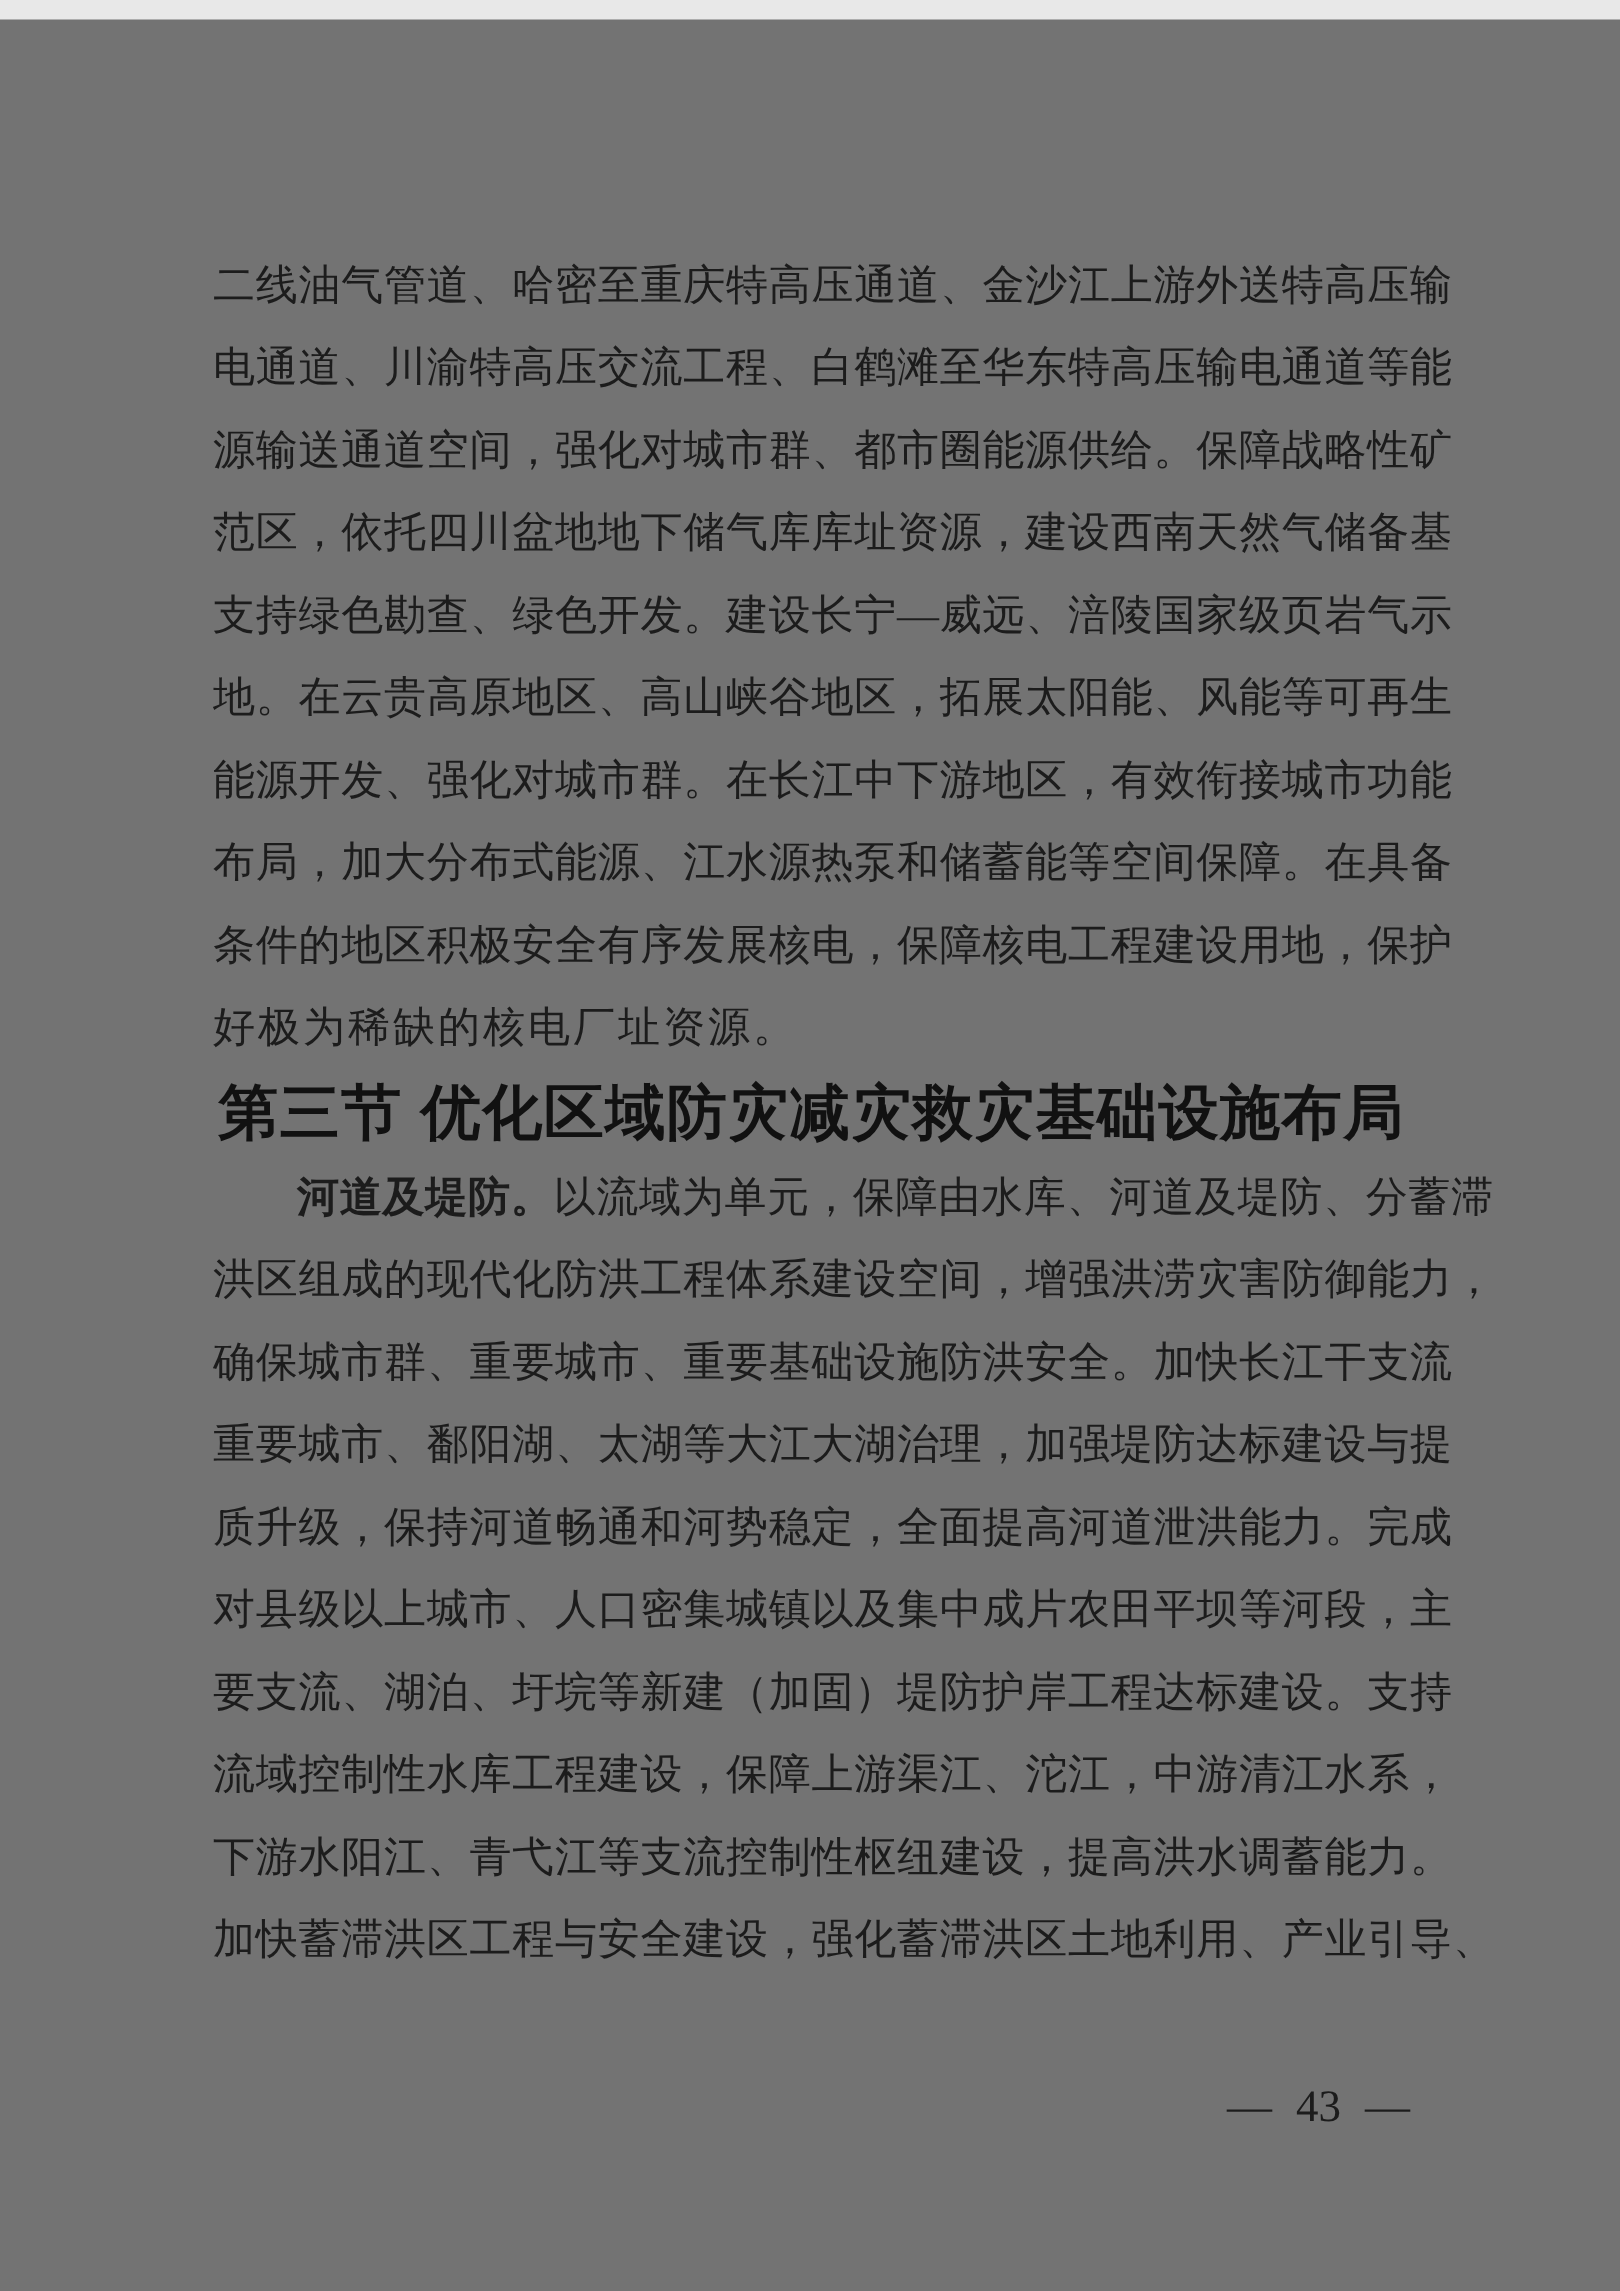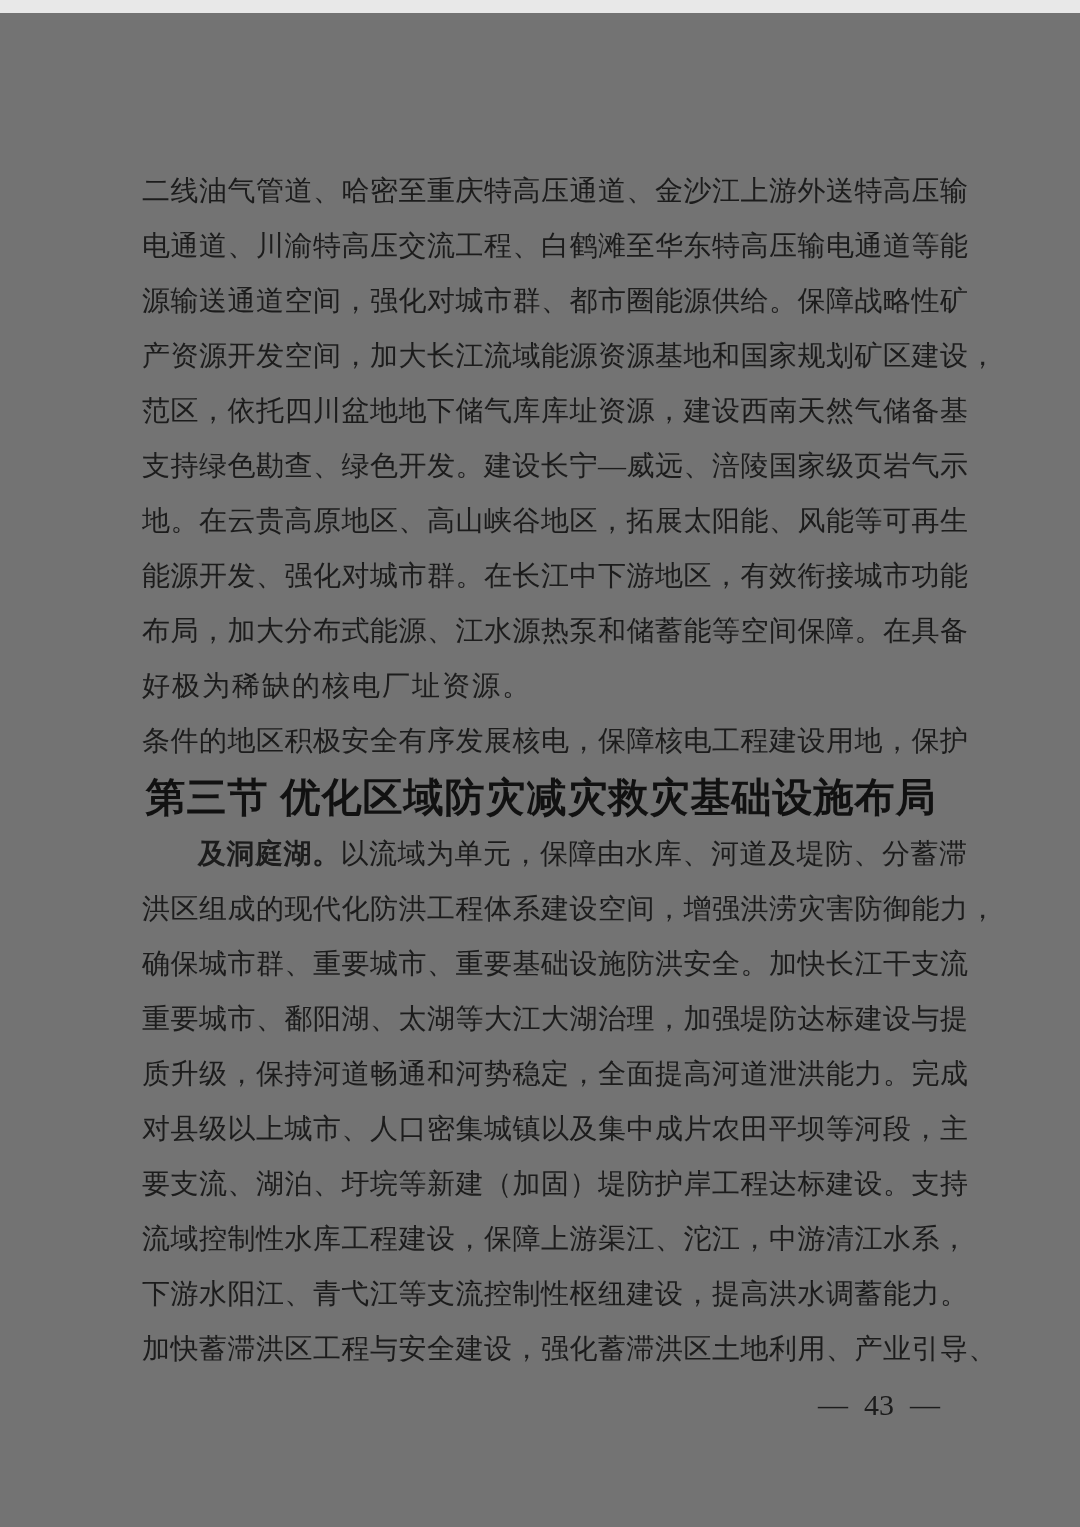--- a/index.html
+++ b/index.html
@@ -60,35 +60,34 @@
 </head>
 <body>
 
 <div class="page">
   <div class="content">
 
     <div>
       <div class="bline">二线油气管道、哈密至重庆特高压通道、金沙江上游外送特高压输</div>
       <div class="bline">电通道、川渝特高压交流工程、白鹤滩至华东特高压输电通道等能</div>
       <div class="bline">源输送通道空间，强化对城市群、都市圈能源供给。保障战略性矿</div>
-      <div class="bline">产资源开发空间，加大长江流域能源资源基地和国家规划矿区建设，</div>
       <div class="bline">范区，依托四川盆地地下储气库库址资源，建设西南天然气储备基</div>
       <div class="bline">支持绿色勘查、绿色开发。建设长宁—威远、涪陵国家级页岩气示</div>
       <div class="bline">地。在云贵高原地区、高山峡谷地区，拓展太阳能、风能等可再生</div>
       <div class="bline">能源开发、强化对城市群。在长江中下游地区，有效衔接城市功能</div>
       <div class="bline">布局，加大分布式能源、江水源热泵和储蓄能等空间保障。在具备</div>
+      <div class="bline">条件的地区积极安全有序发展核电，保障核电工程建设用地，保护</div>
       <div class="bline last">好极为稀缺的核电厂址资源。</div>
-      <div class="bline">条件的地区积极安全有序发展核电，保障核电工程建设用地，保护</div>
     </div>
 
     <div class="heading">第三节  优化区域防灾减灾救灾基础设施布局</div>
 
     <div>
       <div class="bline indent">
-        <span class="lead-bold">及洞庭湖。</span><span>以流域为单元，保障由水库、河道及堤防、分蓄滞</span>
+        <span class="lead-bold">河道及堤防。</span><span>以流域为单元，保障由水库、河道及堤防、分蓄滞</span>
       </div>
       <div class="bline">洪区组成的现代化防洪工程体系建设空间，增强洪涝灾害防御能力，</div>
       <div class="bline">确保城市群、重要城市、重要基础设施防洪安全。加快长江干支流</div>
       <div class="bline">重要城市、鄱阳湖、太湖等大江大湖治理，加强堤防达标建设与提</div>
       <div class="bline">质升级，保持河道畅通和河势稳定，全面提高河道泄洪能力。完成</div>
       <div class="bline">对县级以上城市、人口密集城镇以及集中成片农田平坝等河段，主</div>
       <div class="bline">要支流、湖泊、圩垸等新建（加固）堤防护岸工程达标建设。支持</div>
       <div class="bline">流域控制性水库工程建设，保障上游渠江、沱江，中游清江水系，</div>
       <div class="bline">下游水阳江、青弋江等支流控制性枢纽建设，提高洪水调蓄能力。</div>
       <div class="bline">加快蓄滞洪区工程与安全建设，强化蓄滞洪区土地利用、产业引导、</div>

